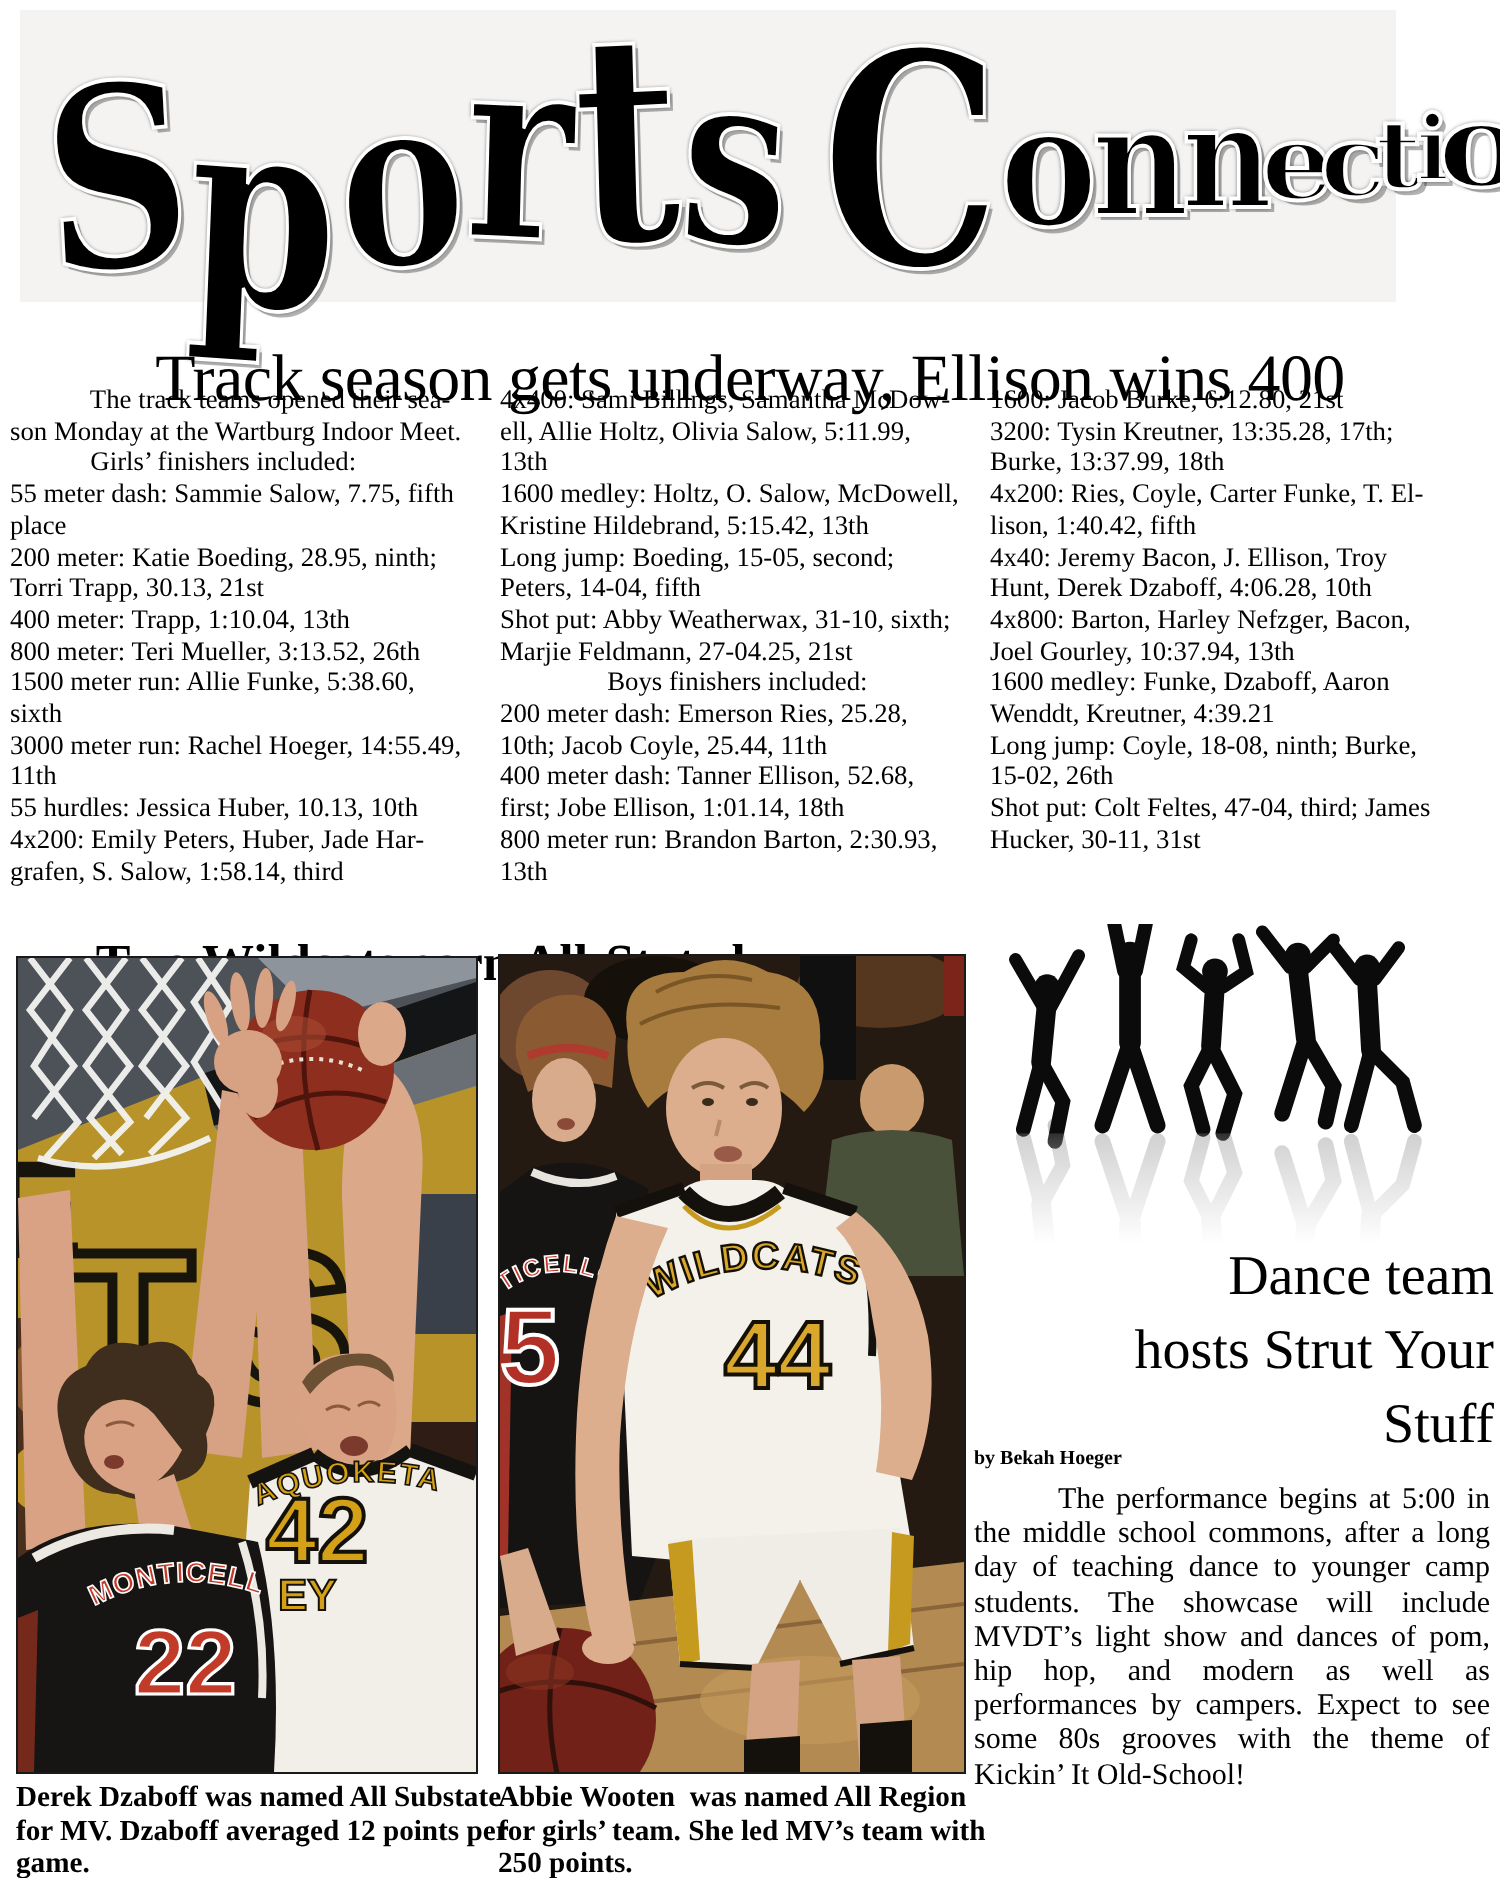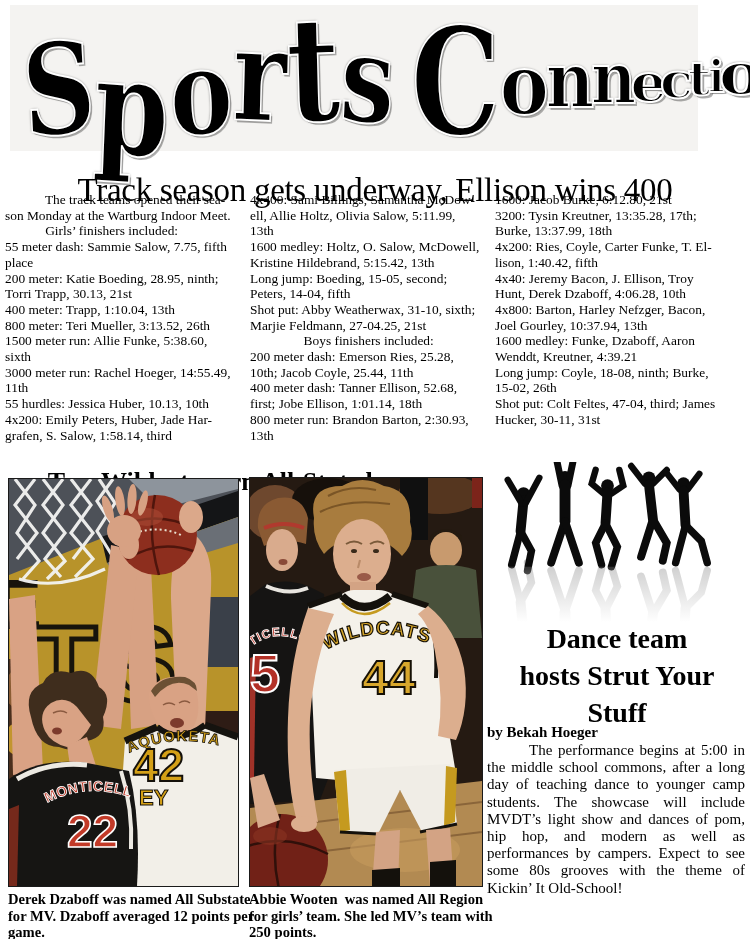--- a/index.html
+++ b/index.html
@@ -31,22 +31,22 @@
   .photo svg{display:block;width:100%;height:100%;}
 
   
   .caption{font-weight:bold;font-size:14.6px;line-height:16.6px;white-space:pre;}
   .caption-left{left:8px;top:891px;width:241px;}
   .caption-right{left:249px;top:891px;width:245px;}
 
   
   .dance-art{left:497px;top:462px;width:218px;height:160px;}
   .dance-art svg{display:block;width:100%;height:100%;}
-  .dance-headline{left:487px;top:620px;width:260px;text-align:center;font-weight:bold;font-size:28px;line-height:37px;white-space:pre-line;}
-  .byline{left:487px;top:724px;width:258px;font-weight:bold;font-size:15px;}
+  .dance-headline{left:487px;top:620px;width:260px;text-align:right;font-weight:normal;font-size:28px;line-height:37px;white-space:pre-line;}
+  .byline{left:487px;top:724px;width:258px;font-weight:bold;font-size:10px;}
   .article{left:487px;top:742px;width:258px;font-size:15px;line-height:17.2px;text-align:justify;}
   .article p{margin:0;text-indent:42px;}
 </style>
 </head>
 <body>
 
 <div class="abs masthead">
   <div class="masthead-inner">
     <span class="mast-word">
         <span class="mast-letter" style="font-size: 96px; transform: translateY(18px) rotate(-4deg) scaleX(1.05);">S</span>

